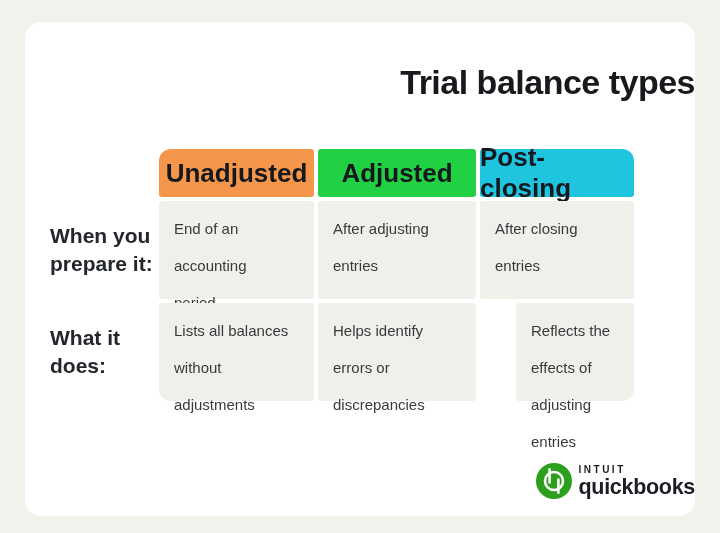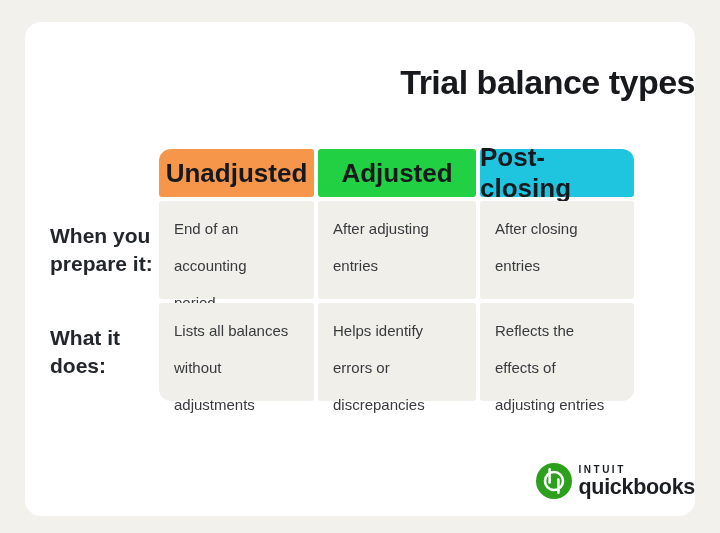--- a/index.html
+++ b/index.html
@@ -60,21 +60,21 @@
   .cell {
     background: #F0EFEA;
     color: #383a3e;
     font-size: 15px;
     line-height: 37px;
     padding: 9px 10px 0 15px;
     white-space: pre-line;
     border-radius: 3px;
   }
   .cell.bl { border-radius: 3px 3px 3px 12px; }
-  .cell.br { border-radius: 3px 3px 12px 3px; }
+  .cell.br { border-radius: 3px 3px 12px 3px; margin-left: 36px; }
   .footer {
     position: absolute;
     left: 0; width: 100%;
     top: 441px;
     display: flex;
     justify-content: flex-end;
     align-items: center;
     gap: 7px;
     padding-left: 24px;
   }

